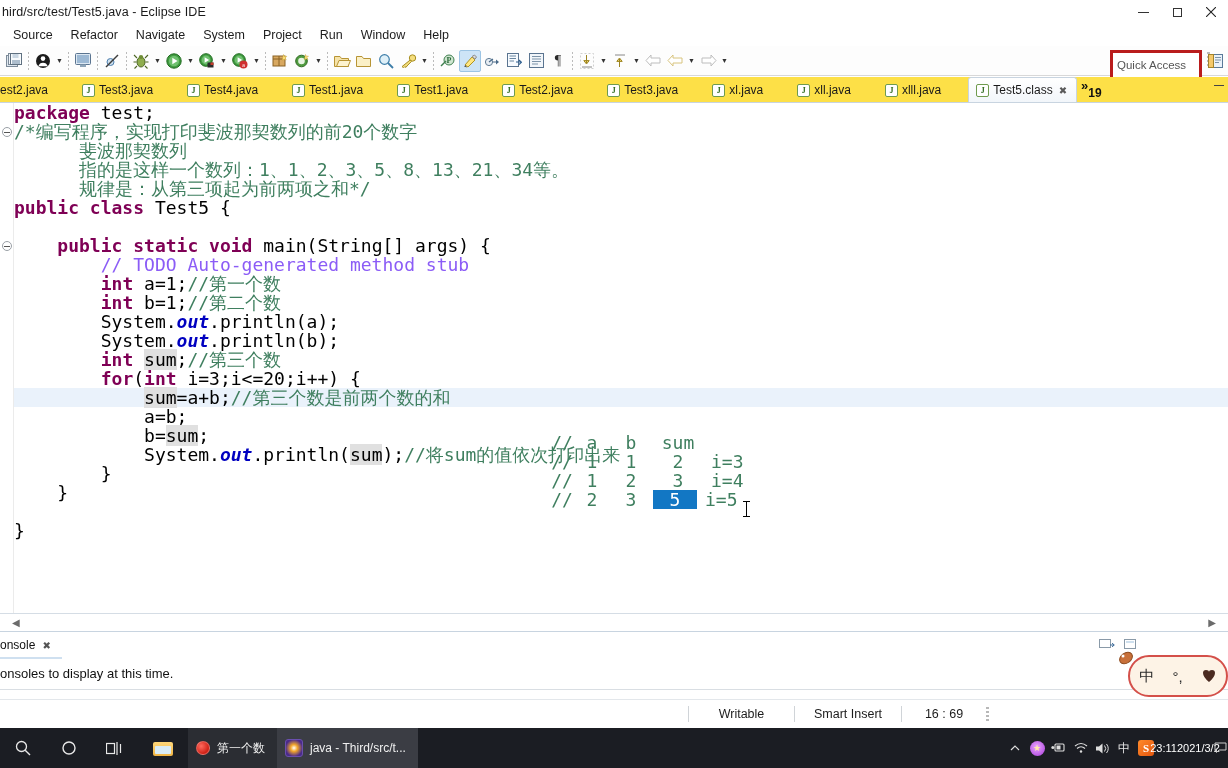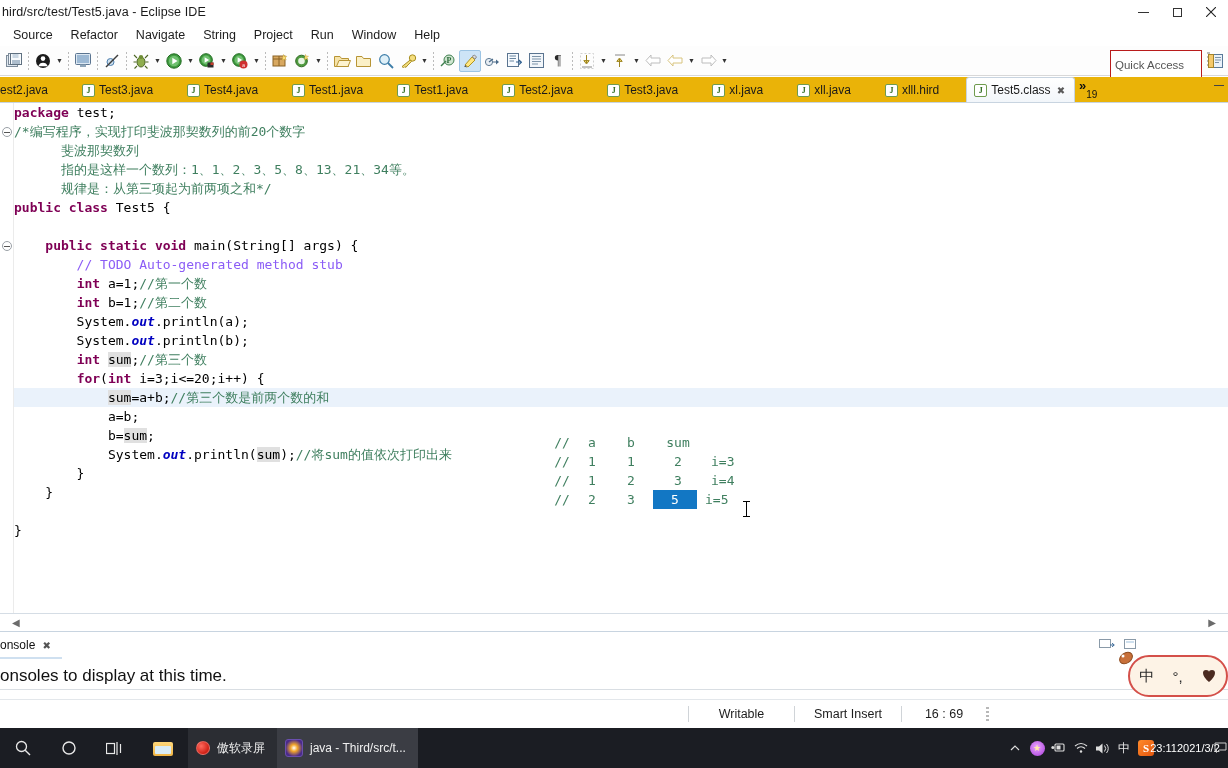--- a/index.html
+++ b/index.html
@@ -61,37 +61,37 @@
     width: 11px; height: 22px; display: flex; align-items: center; justify-content: center;
     font-size: 7px; color: #333;
   }
   .tb-sep {
     width: 1px; height: 18px; margin: 0 3px;
     background: repeating-linear-gradient(to bottom, #bbb 0px, #bbb 2px, transparent 2px, transparent 4px);
   }
   .quick-access {
     position: absolute; right: 26px; top: 4px;
     width: 92px; height: 30px;
-    border: 1px solid #b91c1c; background: #fff;
+    border: 3px solid #b91c1c; background: #fff;
     font-size: 11.5px; color: #555;
     display: flex; align-items: center; padding-left: 4px;
   }
   .qa-grip {
     position: absolute; right: 18px; top: 6px; width: 3px; height: 16px;
     background: repeating-linear-gradient(to bottom,#bbb 0,#bbb 2px,transparent 2px,transparent 4px);
   }
   .perspective-icon {
     position: absolute; right: 2px; top: 5px; width: 20px; height: 20px;
     display:flex;align-items:center;justify-content:center;
   }
 
   
   .tabbar {
     position: absolute; left: 0; top: 77px; width: 1228px; height: 26px;
-    background: #eab308;
+    background: #fde047;
     border-bottom: 1px solid #c8d4e0;
     display: flex; align-items: flex-end; overflow: hidden;
   }
   .tab {
     display: flex; align-items: center; height: 24px;
     padding: 0 9px 0 7px; font-size: 12px; color: #1a1a1a;
     white-space: nowrap; position: relative;
   }
   .tab.active {
     background: linear-gradient(to bottom,#ffffff,#f2f6fa);
@@ -106,21 +106,21 @@
     font-family: "Liberation Serif", serif; font-weight: bold; flex: none;
   }
   .tab-close {
     margin-left: 6px; font-size: 10px; color: #5a5a5a;
   }
   .tab-overflow {
     display: flex; align-items: flex-start; height: 24px;
     font-size: 13px; color: #111; padding: 0 2px 0 4px; font-weight: bold;
   }
   .tab-overflow .cnt {
-    font-size: 10px; font-weight: normal; align-self: flex-end; padding-bottom: 2px;
+    font-size: 12px; font-weight: bold; align-self: flex-end; padding-bottom: 2px;
   }
   .tabbar-min {
     position: absolute; right: 4px; top: 8px; width: 10px; height: 1px; background: #444;
   }
 
   
   .editor {
     position: absolute; left: 0; top: 103px; width: 1228px; height: 510px;
     background: #ffffff; overflow: hidden;
   }
@@ -131,21 +131,21 @@
   .fold {
     position: absolute; left: 2px; width: 10px; height: 10px;
     border: 1px solid #9aa0a6; border-radius: 50%; background: #fff;
   }
   .fold::before {
     content: ""; position: absolute; left: 1px; top: 4px; width: 6px; height: 1px; background: #555;
   }
   .code {
     position: absolute; left: 14px; top: 0;
     font-family: "DejaVu Sans Mono", "Liberation Mono", monospace;
-    font-size: 13px; line-height: 19px;
+    font-size: 18px; line-height: 19px;
     white-space: pre; color: #000;
   }
   .ln { height: 19px; position: relative; }
   .ln.hl { background: #eaf2fb; width: 1214px; }
   .kw { color: #7f0055; font-weight: bold; }
   .cm { color: #3f7f5f; }
   .cmtodo { color: #8b5cf6; }
   .fld { color: #0000c0; font-style: italic; font-weight: bold; }
   .occ { background: #e0e0e0; }
   .selnum { background: #1277c4; color: #ffffff; padding: 0 3px; }
@@ -181,21 +181,21 @@
   .console-tab {
     position: absolute; left: 0; top: 2px; height: 22px;
     display: flex; align-items: center; font-size: 12px; color: #111;
     padding-left: 0px;
   }
   .console-tab .tab-close { margin-left: 7px; font-size: 10px; color: #555; }
   .console-tab-underline {
     position: absolute; left: 0; top: 25px; width: 62px; height: 2px; background: #cfe0f0;
   }
   .console-body {
-    position: absolute; left: 0; top: 34px; font-size: 17px; color: #111;
+    position: absolute; left: 0; top: 34px; font-size: 13px; color: #111;
   }
   .console-toolbar {
     position: absolute; right: 88px; top: 5px; display: flex; align-items: center; gap: 6px;
   }
   .ct-icon { width: 18px; height: 16px; display: flex; align-items: center; justify-content: center; }
   .console-sep {
     position: absolute; left: 0; top: 57px; width: 1228px; height: 1px; background: #d9dee3;
   }
 
   
@@ -318,21 +318,21 @@
             <path d="M0 0 L10 10 M10 0 L0 10" stroke="#222" stroke-width="1.1" fill="none"></path>
           </svg>
       </div>
     </div>
   </div>
 
   <div class="menubar">
     <div class="menu-item">Source</div>
     <div class="menu-item">Refactor</div>
     <div class="menu-item">Navigate</div>
-    <div class="menu-item">String</div>
+    <div class="menu-item">System</div>
     <div class="menu-item">Project</div>
     <div class="menu-item">Run</div>
     <div class="menu-item">Window</div>
     <div class="menu-item">Help</div>
   </div>
 
   <div class="toolbar">
     <div class="tb">
 
       <div class="tb-icon">
@@ -586,21 +586,21 @@
     <div class="tab" style="margin-left:18px;">
       <span class="j-icon">J</span>
       <span>xl.java</span>
     </div>
     <div class="tab" style="margin-left:18px;">
       <span class="j-icon">J</span>
       <span>xll.java</span>
     </div>
     <div class="tab" style="margin-left:18px;">
       <span class="j-icon">J</span>
-      <span>xlll.hird</span>
+      <span>xlll.java</span>
     </div>
     <div class="tab active" style="margin-left:18px;">
       <span class="j-icon">J</span>
       <span>Test5.class</span>
       <span class="tab-close">✖</span>
     </div>
     <div class="tab-overflow">
       <span>»</span>
       <span class="cnt">19</span>
     </div>
@@ -692,21 +692,21 @@
       <svg width="18" height="15" viewBox="0 0 18 15">
         <rect x="0.5" y="2.5" width="8" height="10" fill="none" stroke="#e8e8e8" stroke-width="1.2"></rect>
         <path d="M11 1 V14 M14.5 3 V12" stroke="#e8e8e8" stroke-width="1.2"></path>
       </svg>
     </div>
     <div class="tb-item" style="width:50px;">
       <span class="folder-ico"></span>
     </div>
     <div class="task-app rec-active">
       <span class="rec-dot"></span>
-      <span>傲软录屏</span>
+      <span>第一个数</span>
     </div>
     <div class="task-app active">
       <span class="eclipse-ico"></span>
       <span>java - Third/src/t...</span>
     </div>
 
     <div class="tray">
       <div class="tray-ico">
         <svg width="10" height="8" viewBox="0 0 10 8">
             <path d="M1 6 L5 2 L9 6" stroke="#ddd" stroke-width="1.2" fill="none"></path>

